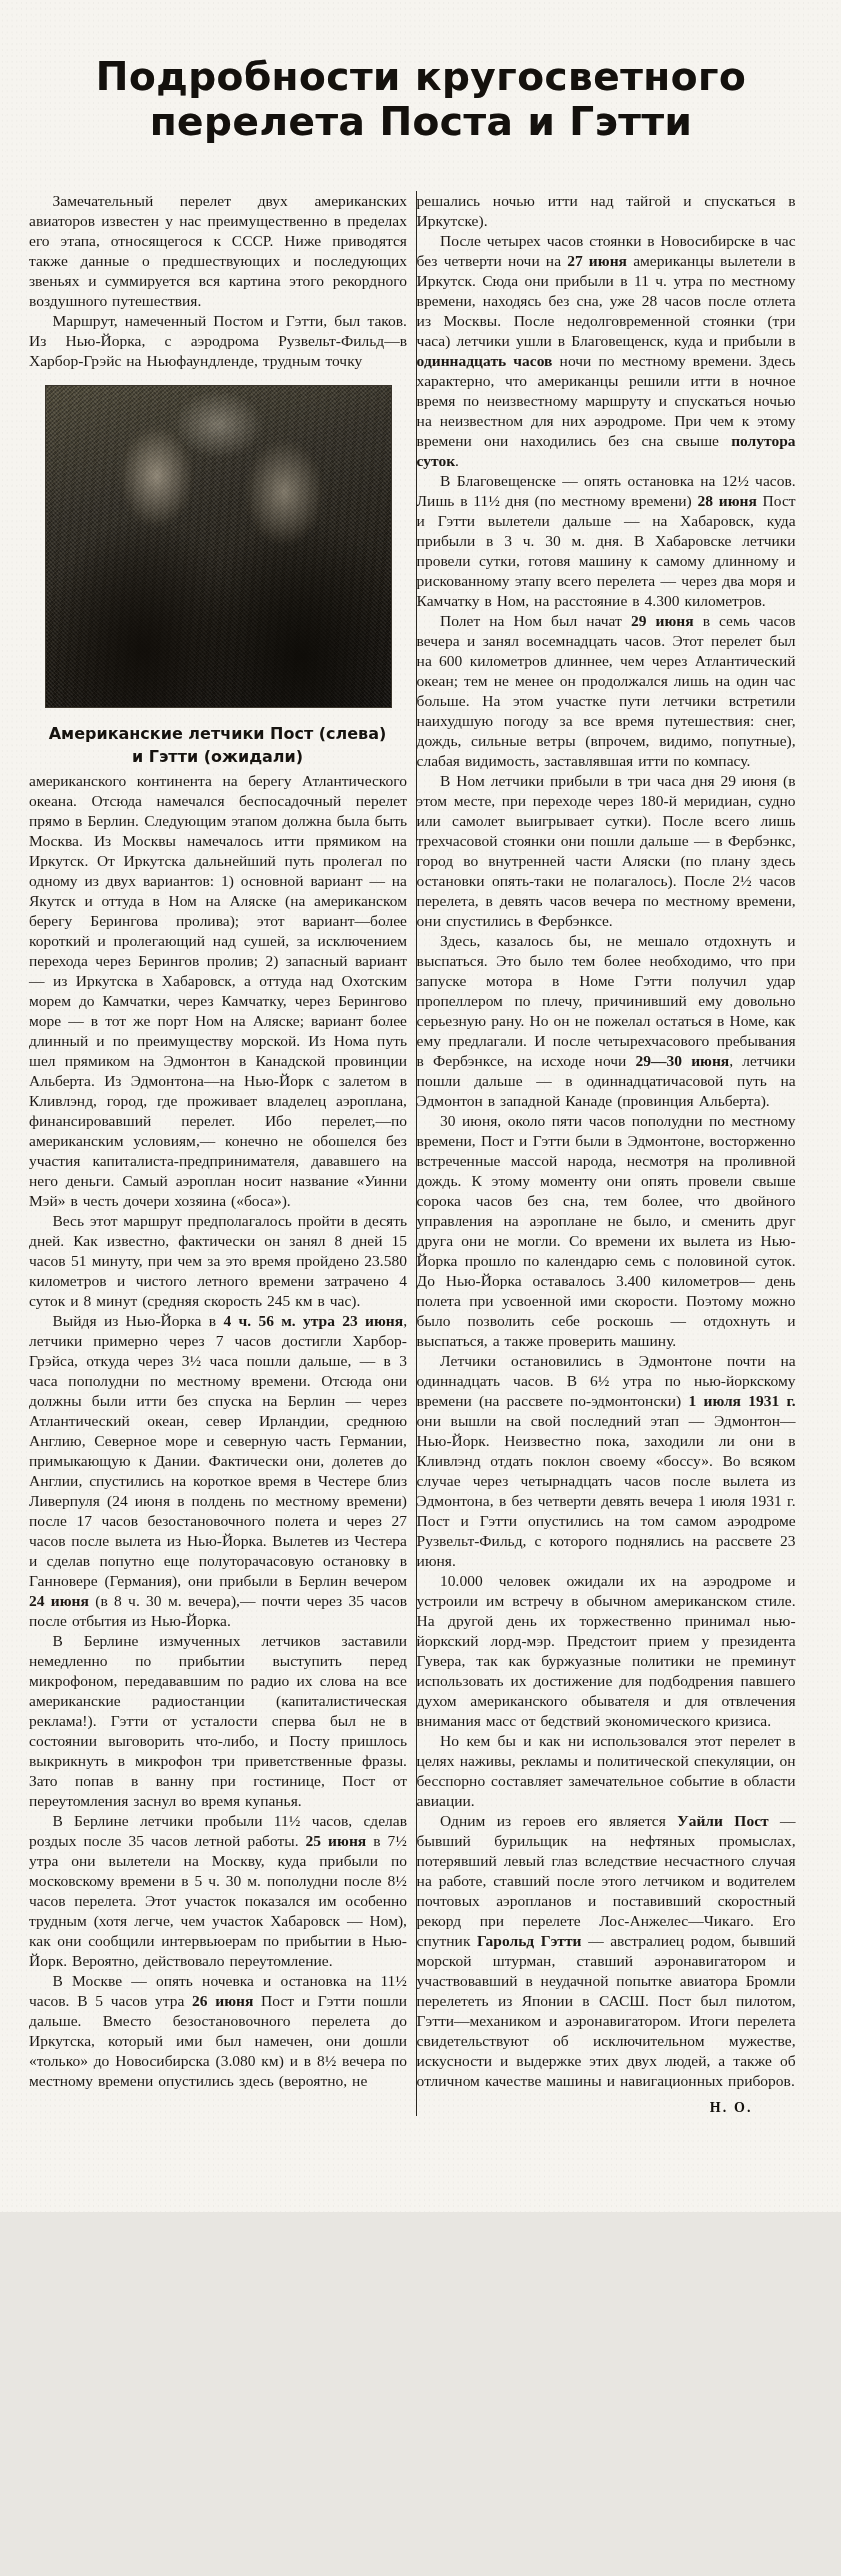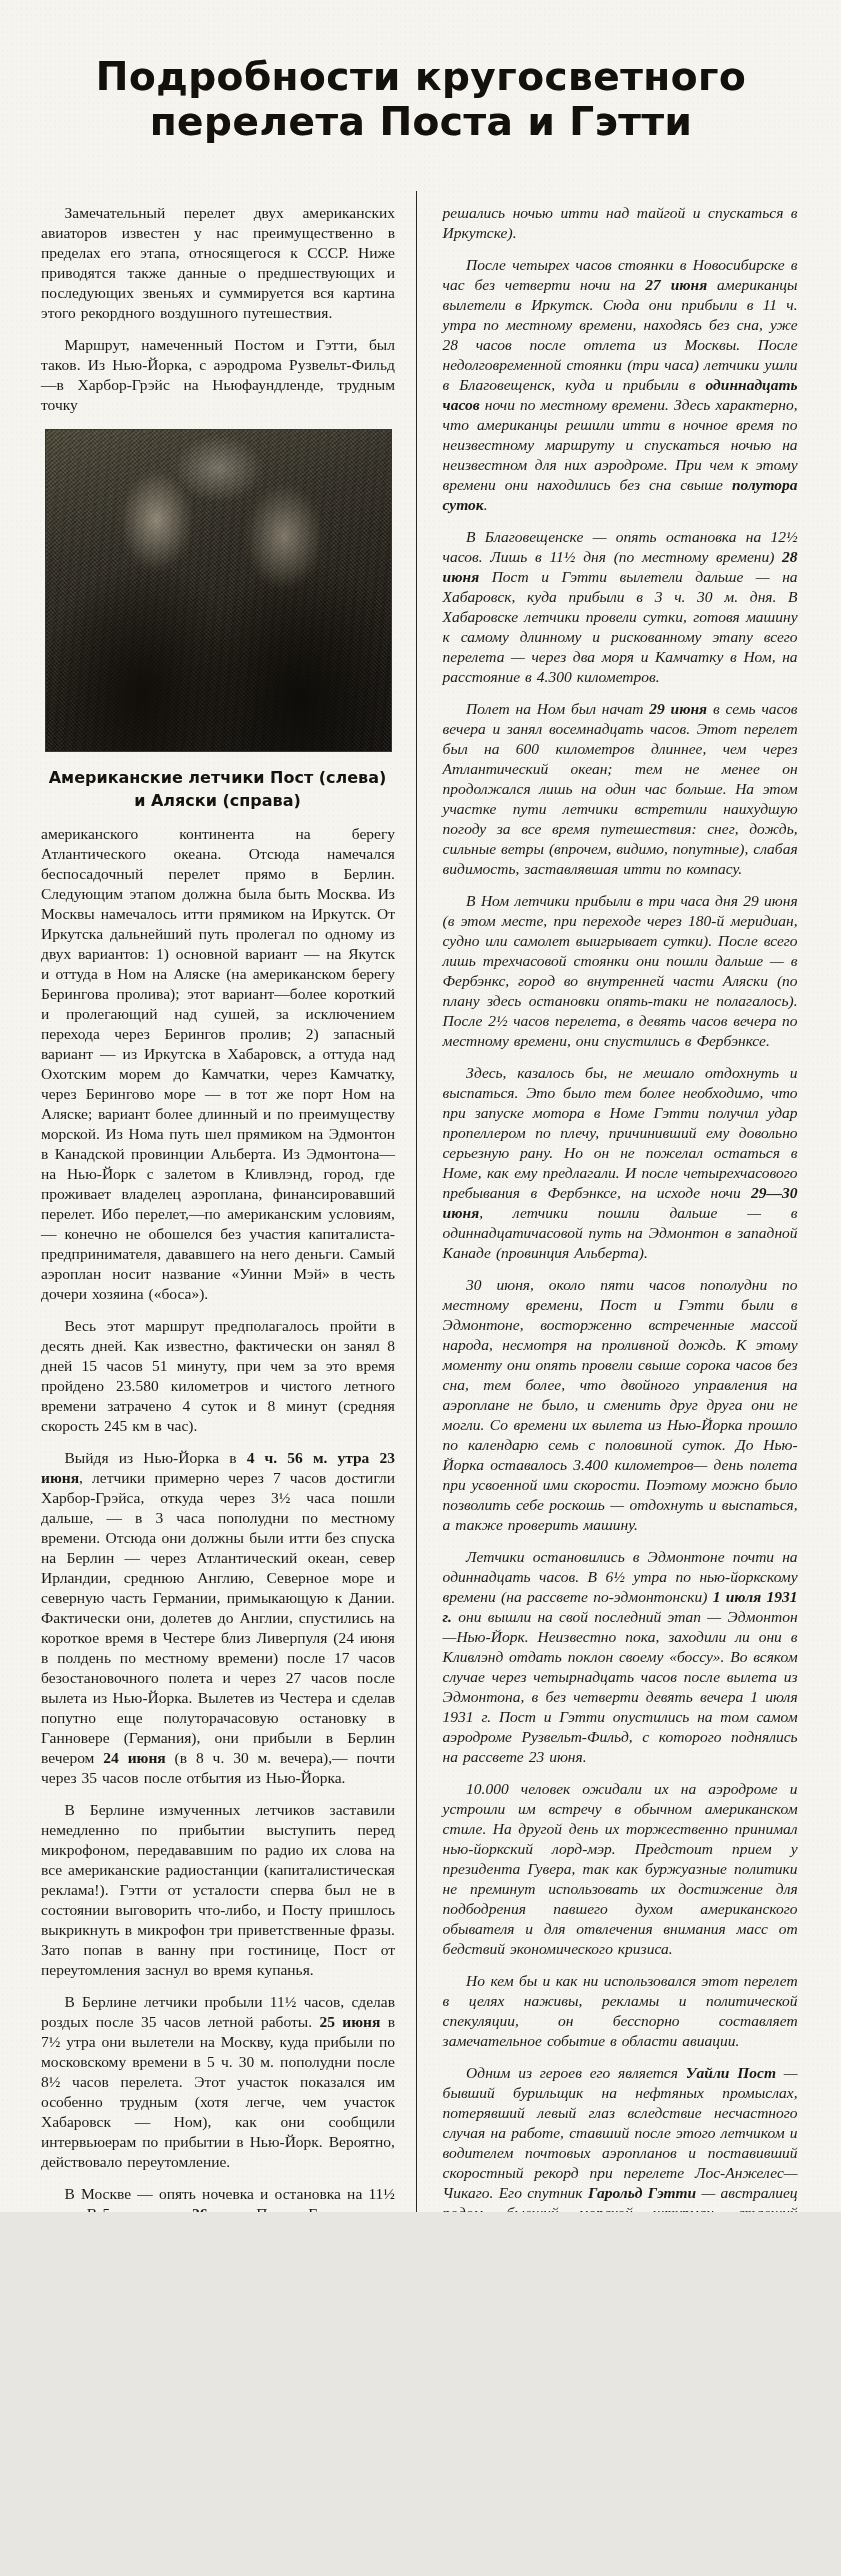--- a/index.html
+++ b/index.html
@@ -38,25 +38,23 @@
     display:flex;
     align-items:flex-start;
     padding:20.3px 19px 0 29px;
   }
   .col-left{ width:378px; flex:none; }
   .col-right{
     flex:none;
     width:379px;
     margin-left:8.6px;
     border-left:1.1px solid #2a2620;
-    padding-left:14px;
-    font-style:italic;
   }
   .para{
-    margin:12px;
+    margin:0;
     font-size:15.5px;
     line-height:20px;
     text-align:justify;
     text-indent:23.5px;
     word-spacing:1.1px;
     color:#1d1915;
   }
   .para.cont{ text-indent:0; }
   .para b{ font-weight:bold; }
   .photo-figure{
@@ -112,21 +110,21 @@
     <div class="col-left">
       <div id="left-top">
           <p class="para">Замечательный перелет двух американских авиаторов известен у нас преимущественно в пределах его этапа, относящегося к СССР. Ниже приводятся также данные о предшествующих и последующих звеньях и суммируется вся картина этого рекордного воздушного путешествия.</p>
           <p class="para">Маршрут, намеченный Постом и Гэтти, был таков. Из Нью-Йорка, с аэродрома Рузвельт-Фильд—в Харбор-Грэйс на Ньюфаундленде, трудным точку</p>
         </div>
 
       <figure class="photo-figure" style="margin-block:14px 3.2px;">
         <div class="photo"></div>
         <figcaption class="caption">
           <span>Американские летчики Пост (слева)</span>
-          <span>и Аляски (справа)</span>
+          <span>и Гэтти (ожидали)</span>
         </figcaption>
       </figure>
 
       <div id="left-bottom">
           <p class="para cont">американского континента на берегу Атлантического океана. Отсюда намечался беспосадочный перелет прямо в Берлин. Следующим этапом должна была быть Москва. Из Москвы намечалось итти прямиком на Иркутск. От Иркутска дальнейший путь пролегал по одному из двух вариантов: 1) основной вариант — на Якутск и оттуда в Ном на Аляске (на американском берегу Берингова пролива); этот вариант—более короткий и пролегающий над сушей, за исключением перехода через Берингов пролив; 2) запасный вариант — из Иркутска в Хабаровск, а оттуда над Охотским морем до Камчатки, через Камчатку, через Берингово море — в тот же порт Ном на Аляске; вариант более длинный и по преимуществу морской. Из Нома путь шел прямиком на Эдмонтон в Канадской провинции Альберта. Из Эдмонтона—на Нью-Йорк с залетом в Кливлэнд, город, где проживает владелец аэроплана, финансировавший перелет. Ибо перелет,—по американским условиям,— конечно не обошелся без участия капиталиста-предпринимателя, дававшего на него деньги. Самый аэроплан носит название «Уинни Мэй» в честь дочери хозяина («боса»).</p>
           <p class="para">Весь этот маршрут предполагалось пройти в десять дней. Как известно, фактически он занял 8 дней 15 часов 51 минуту, при чем за это время пройдено 23.580 километров и чистого летного времени затрачено 4 суток и 8 минут (средняя скорость 245 км в час).</p>
           <p class="para">Выйдя из Нью-Йорка в <b>4 ч. 56 м. утра 23 июня</b>, летчики примерно через 7 часов достигли Харбор-Грэйса, откуда через 3½ часа пошли дальше, — в 3 часа пополудни по местному времени. Отсюда они должны были итти без спуска на Берлин — через Атлантический океан, север Ирландии, среднюю Англию, Северное море и северную часть Германии, примыкающую к Дании. Фактически они, долетев до Англии, спустились на короткое время в Честере близ Ливерпуля (24 июня в полдень по местному времени) после 17 часов безостановочного полета и через 27 часов после вылета из Нью-Йорка. Вылетев из Честера и сделав попутно еще полуторачасовую остановку в Ганновере (Германия), они прибыли в Берлин вечером <b>24 июня</b> (в 8 ч. 30 м. вечера),— почти через 35 часов после отбытия из Нью-Йорка.</p>
           <p class="para">В Берлине измученных летчиков заставили немедленно по прибытии выступить перед микрофоном, передававшим по радио их слова на все американские радиостанции (капиталистическая реклама!). Гэтти от усталости сперва был не в состоянии выговорить что-либо, и Посту пришлось выкрикнуть в микрофон три приветственные фразы. Зато попав в ванну при гостинице, Пост от переутомления заснул во время купанья.</p>
           <p class="para">В Берлине летчики пробыли 11½ часов, сделав роздых после 35 часов летной работы. <b>25 июня</b> в 7½ утра они вылетели на Москву, куда прибыли по московскому времени в 5 ч. 30 м. пополудни после 8½ часов перелета. Этот участок показался им особенно трудным (хотя легче, чем участок Хабаровск — Ном), как они сообщили интервьюерам по прибытии в Нью-Йорк. Вероятно, действовало переутомление.</p>
           <p class="para">В Москве — опять ночевка и остановка на 11½ часов. В 5 часов утра <b>26 июня</b> Пост и Гэтти пошли дальше. Вместо безостановочного перелета до Иркутска, который ими был намечен, они дошли «только» до Новосибирска (3.080 км) и в 8½ вечера по местному времени опустились здесь (вероятно, не</p>

